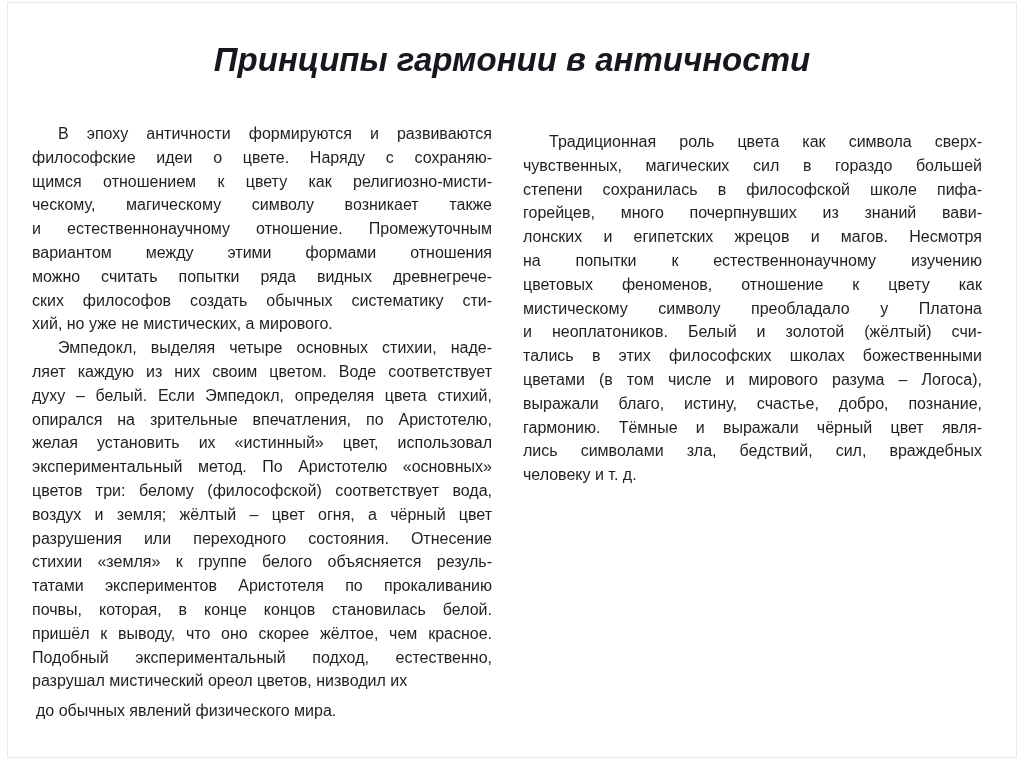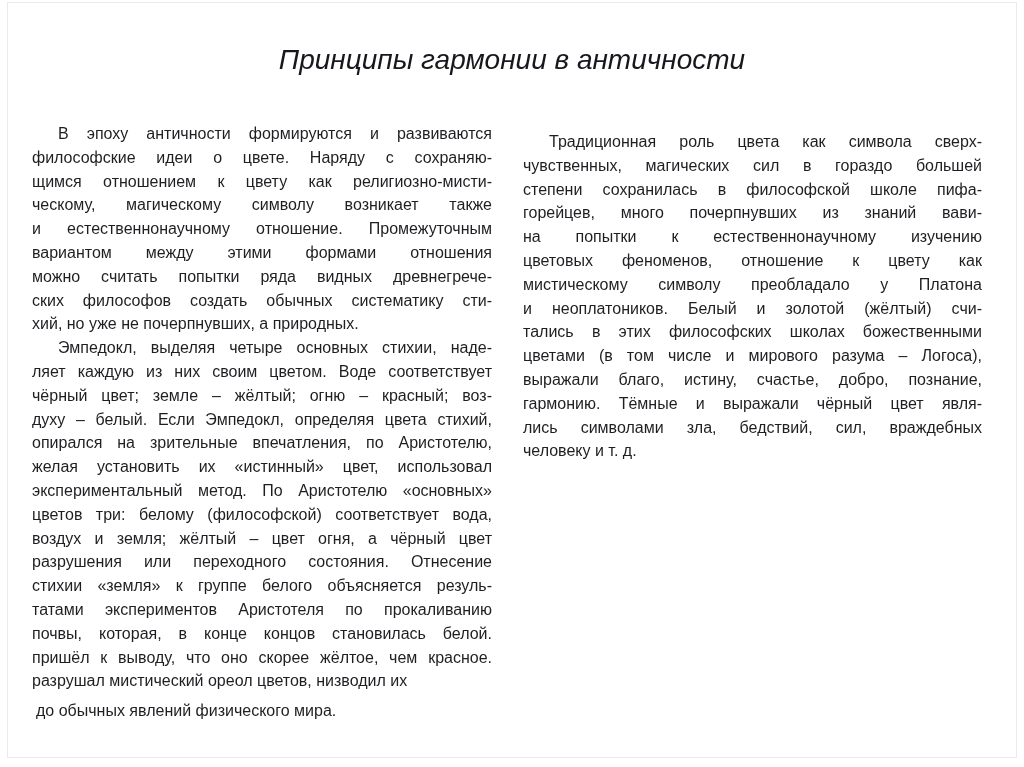--- a/index.html
+++ b/index.html
@@ -20,23 +20,23 @@
     left: 7px;
     right: 7px;
     top: 2px;
     bottom: 9px;
     border: 1px solid #eaeaea;
     pointer-events: none;
   }
   .title {
     margin: 40px 0 0 0;
     text-align: center;
-    font-size: 28px;
+    font-size: 33px;
     line-height: 40px;
-    font-weight: normal;
+    font-weight: bold;
     font-style: italic;
     color: #17171d;
   }
   .columns {
     display: flex;
     margin: 42px 42px 0 32px;
     gap: 31px;
   }
   .col {
     font-size: 16px;
@@ -70,51 +70,52 @@
     <div>
         <div class="para">
           <div class="line first">В эпоху античности формируются и развиваются</div>
           <div class="line">философские идеи о цвете. Наряду с сохраняю-</div>
           <div class="line">щимся отношением к цвету как религиозно-мисти-</div>
           <div class="line">ческому, магическому символу возникает также</div>
           <div class="line">и естественнонаучному отношение. Промежуточным</div>
           <div class="line">вариантом между этими формами отношения</div>
           <div class="line">можно считать попытки ряда видных древнегрече-</div>
           <div class="line">ских философов создать обычных систематику сти-</div>
-          <div class="line para-end">хий, но уже не почерпнувших, а природных.</div>
+          <div class="line para-end">хий, но уже не мистических, а мирового.</div>
         </div>
         <div class="para">
           <div class="line first">Эмпедокл, выделяя четыре основных стихии, наде-</div>
           <div class="line">ляет каждую из них своим цветом. Воде соответствует</div>
-          <div class="line">чёрный цвет; земле – жёлтый; огню – красный; воз-</div>
           <div class="line">духу – белый. Если Эмпедокл, определяя цвета стихий,</div>
           <div class="line">опирался на зрительные впечатления, по Аристотелю,</div>
           <div class="line">желая установить их «истинный» цвет, использовал</div>
           <div class="line">экспериментальный метод. По Аристотелю «основных»</div>
           <div class="line">цветов три: белому (философской) соответствует вода,</div>
           <div class="line">воздух и земля; жёлтый – цвет огня, а чёрный цвет</div>
           <div class="line">разрушения или переходного состояния. Отнесение</div>
           <div class="line">стихии «земля» к группе белого объясняется резуль-</div>
           <div class="line">татами экспериментов Аристотеля по прокаливанию</div>
           <div class="line">почвы, которая, в конце концов становилась белой.</div>
           <div class="line">пришёл к выводу, что оно скорее жёлтое, чем красное.</div>
+          <div class="line">Подобный экспериментальный подход, естественно,</div>
           <div class="line para-end">разрушал мистический ореол цветов, низводил их</div>
         </div>
       </div>
     <div class="line closing-line">до обычных явлений физического мира.</div>
 
   </div>
 
   <div class="col col-right">
     <div>
         <div class="para">
           <div class="line first">Традиционная роль цвета как символа сверх-</div>
           <div class="line">чувственных, магических сил в гораздо большей</div>
           <div class="line">степени сохранилась в философской школе пифа-</div>
           <div class="line">горейцев, много почерпнувших из знаний вави-</div>
+          <div class="line">лонских и египетских жрецов и магов. Несмотря</div>
           <div class="line">на попытки к естественнонаучному изучению</div>
           <div class="line">цветовых феноменов, отношение к цвету как</div>
           <div class="line">мистическому символу преобладало у Платона</div>
           <div class="line">и неоплатоников. Белый и золотой (жёлтый) счи-</div>
           <div class="line">тались в этих философских школах божественными</div>
           <div class="line">цветами (в том числе и мирового разума – Логоса),</div>
           <div class="line">выражали благо, истину, счастье, добро, познание,</div>
           <div class="line">гармонию. Тёмные и выражали чёрный цвет явля-</div>
           <div class="line">лись символами зла, бедствий, сил, враждебных</div>
           <div class="line para-end">человеку и т. д.</div>

